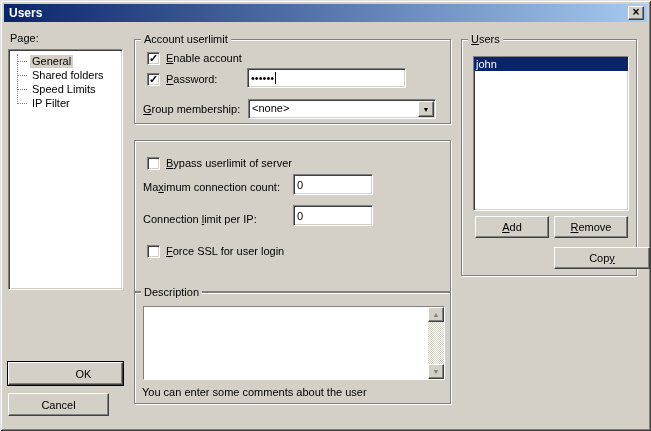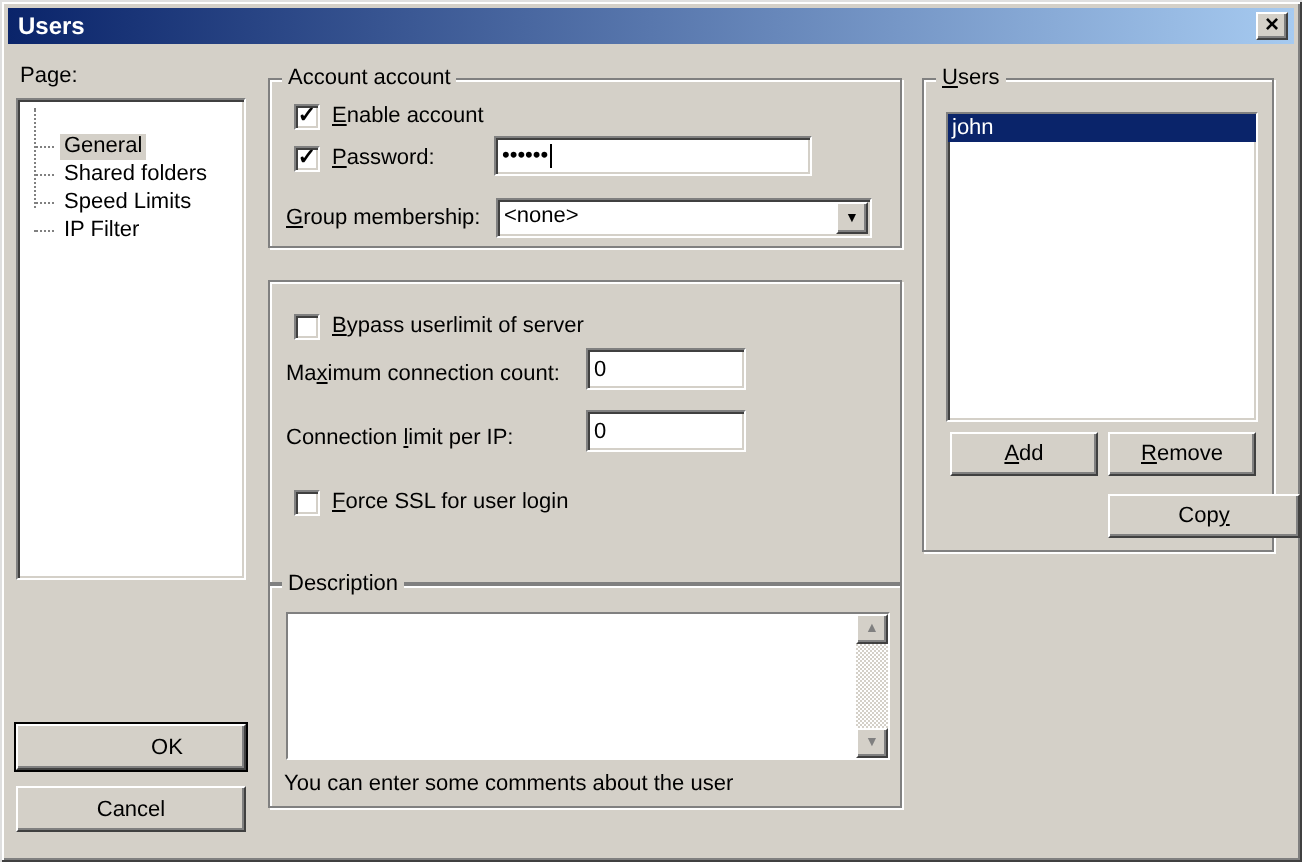--- a/index.html
+++ b/index.html
@@ -82,21 +82,21 @@
   .combo-btn {
     width:16px; margin:1px; background:#d4d0c8;
     border:1px solid; border-color:#fff #404040 #404040 #fff;
     box-shadow:inset -1px -1px 0 #808080;
     display:flex; align-items:center; justify-content:center;
     font-size:7px; color:#000;
   }
 
   
   .page-label { position:absolute; left:10px; top:32px; }
-  .tree { position:absolute; left:8px; top:49px; width:115px; height:241px; padding-top:16px; }
+  .tree { position:absolute; left:8px; top:49px; width:115px; height:241px; padding-top:4px; }
   .tree-vline { position:absolute; left:8px; top:4px; height:50px; border-left:1px dotted #808080; }
   .tree-item { position:relative; height:14px; line-height:14px; padding-left:21px; cursor:default; }
   .tree-item::before {
     content:""; position:absolute; left:8px; top:7px; width:10px;
     border-top:1px dotted #808080;
   }
   .tree-item .item-label { display:inline-block; padding:0 2px; line-height:13px; }
   .tree-item.selected .item-label { background:#d4d0c8; }
 
   
@@ -146,24 +146,24 @@
     </div>
     <div class="tree-item">
       <span class="item-label">Speed Limits</span>
     </div>
     <div class="tree-item">
       <span class="item-label">IP Filter</span>
     </div>
   </div>
 
   <button class="btn default" style="left:8px; top:362px; width:115px; height:23px;padding-left:36px;">OK</button>
-  <button class="btn" style="left:8px; top:393px; width:115px; height:23px;">Cancel</button>
+  <button class="btn" style="left:8px; top:393px; width:101px; height:23px;">Cancel</button>
 
   <div class="group" style="left:134px; top:39px; width:317px; height:85px;">
-    <span class="group-caption">Account account</span>
+    <span class="group-caption">Account userlimit</span>
 
     <span class="checkbox" style="left:12px; top:12px;">
       <span class="check">✓</span>
     </span>
     <span class="lbl" style="left:31px; top:12px;"><u>E</u>nable account</span>
 
     <span class="checkbox" style="left:12px; top:33px;">
       <span class="check">✓</span>
     </span>
     <span class="lbl" style="left:31px; top:33px;"><u>P</u>assword:</span>

